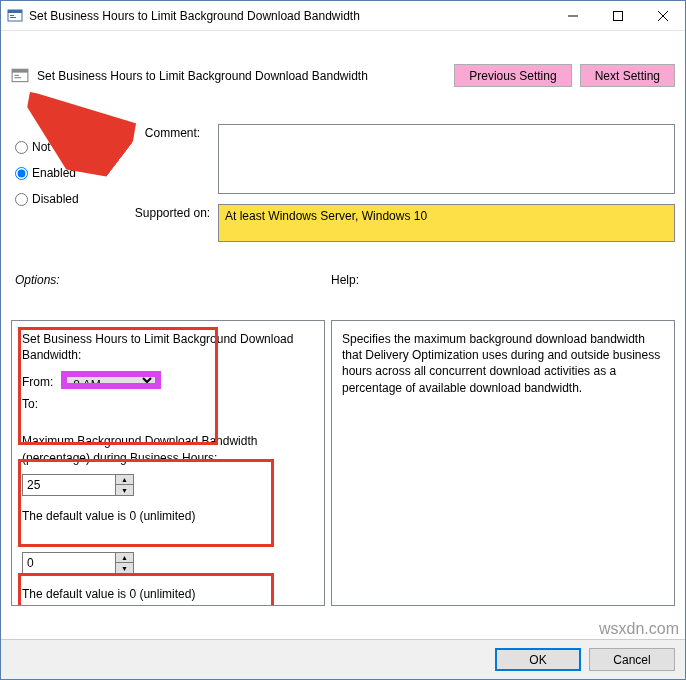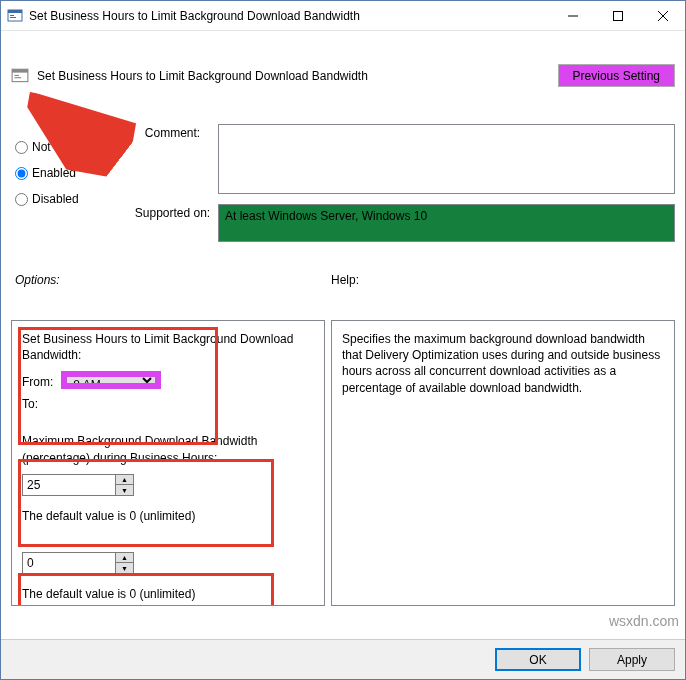--- a/index.html
+++ b/index.html
@@ -5,29 +5,29 @@
 * { box-sizing: border-box; font-family: "Segoe UI", Tahoma, sans-serif; font-size: 12px; }
 body { margin: 0; background: #fff; color: #000; }
 .window { width: 686px; height: 680px; border: 1px solid #5a7ca8; display: flex; flex-direction: column; position: relative; gap: 25px; }
 .titlebar { height: 30px; background: #fff; display: flex; align-items: center; border-bottom: 1px solid #e5e5e5; }
 .titlebar .icon { width: 16px; height: 16px; margin: 0 6px; }
 .titlebar .title { flex: 1; }
 .titlebar .winbtn { width: 45px; height: 29px; display: flex; align-items: center; justify-content: center; }
 .header { display: flex; align-items: center; padding: 8px 10px; gap: 8px; }
 .header .icon { width: 18px; height: 18px; }
 .header .title { flex: 1; }
-.header button { height: 23px; padding: 0 14px; background: #d946ef; border: 1px solid #adadad; }
+.header button { height: 23px; padding: 0 14px; background: #f9a8d4; border: 1px solid #adadad; }
 .state-area { display: flex; padding: 4px 10px 2px 14px; gap: 8px; }
 .radios { width: 110px; padding-top: 4px; }
 .radios label { display: flex; align-items: center; gap: 4px; margin-bottom: 10px; margin-top: 12px; }
 .radios input[type=radio] { margin: 0; width: 13px; height: 13px; }
 .fields { flex: 1; display: grid; grid-template-columns: 85px 1fr; row-gap: 10px; align-items: start; }
 .fields .lbl { text-align: center; padding-right: 6px; padding-top: 2px; }
 .fields .ta { height: 70px; border: 1px solid #828790; background: #fff; resize: none; padding: 2px 4px; width: 100%; font-family: inherit; overflow-y: scroll; }
-.fields .sup { height: 38px; border: 1px solid #828790; background: #15803d; padding: 4px 6px; width: 100%; overflow-y: scroll; }
+.fields .sup { height: 38px; border: 1px solid #828790; background: #fde047; padding: 4px 6px; width: 100%; overflow-y: scroll; }
 .labels-row { display: flex; padding: 4px 10px 2px 14px; }
 .labels-row .l { width: 316px; font-style: italic; }
 .panels { flex: 1; display: flex; padding: 6px 10px 8px 10px; gap: 6px; min-height: 0; }
 .panel { border: 1px solid #828790; background: #fff; padding: 10px; overflow: hidden; position: relative; }
 .panel.left { width: 314px; }
 .panel.right { flex: 1; }
 .panel p { margin: 0 0 8px 0; line-height: 1.35; }
 .row { display: flex; align-items: flex-end; gap: 8px; margin-bottom: 8px; }
 select { height: 18px; border: 6px solid #d946ef; background: #e1e1e1; padding: 0 2px; }
 select.time { width: 100px; }
@@ -37,21 +37,21 @@
 .spin .btns div { flex: 1; background: #e1e1e1; display: flex; align-items: center; justify-content: center; font-size: 7px; line-height: 1; }
 .spin .btns div:first-child { border-bottom: 1px solid #7a7a7a; }
 .hl { border: 3px solid #e4392a; position: absolute; pointer-events: none; }
 .hl1 { left: 6px; top: 6px; width: 200px; height: 118px; }
 .hl2 { left: 6px; top: 138px; width: 256px; height: 88px; }
 .hl3 { left: 6px; top: 252px; width: 256px; height: 88px; }
 .footer { height: 40px; display: flex; align-items: center; justify-content: flex-end; gap: 8px; padding: 0 10px; border-top: 1px solid #ccc; background: #f0f0f0; }
 .footer button { width: 86px; height: 23px; background: #e1e1e1; border: 1px solid #adadad; }
 .footer button.default { border: 1px solid #0078d7; outline: 1px solid #0078d7; outline-offset: -2px; }
 .arrow { position: absolute; left: 22px; top: 100px; transform: rotate(10deg); pointer-events: none; }
-.watermark { position: absolute; right: 6px; bottom: 50px; font-size: 14px; color: #999; }
+.watermark { position: absolute; right: 6px; bottom: 41px; font-size: 16px; color: #999; }
 ::-webkit-scrollbar { width: 17px; }
 ::-webkit-scrollbar-track { background: #f0f0f0; }
 ::-webkit-scrollbar-thumb { background: #cdcdcd; }
 ::-webkit-scrollbar-button { background: #f0f0f0; height: 17px; }
 </style>
 </head>
 <body>
 
 <div class="window">
 
@@ -83,20 +83,21 @@
 
   <div class="header">
     <svg class="icon" viewBox="0 0 16 16">
         <rect x="1" y="2" width="14" height="11" fill="#fff" stroke="#888"></rect>
         <rect x="1" y="2" width="14" height="3" fill="#888"></rect>
         <rect x="3" y="7" width="4" height="1" fill="#888"></rect>
         <rect x="3" y="9" width="6" height="1" fill="#888"></rect>
       </svg>
     <span class="title">Set Business Hours to Limit Background Download Bandwidth</span>
     <button>Previous Setting</button>
+    <button>Next Setting</button>
   </div>
 
   <div class="state-area">
     <div class="radios">
       <label>
           <input type="radio" name="s" style="">
           <span>Not Configured</span>
         </label>
       <label>
           <input type="radio" name="s" checked="" style="">
@@ -154,21 +155,21 @@
       <div class="hl hl2"></div>
       <div class="hl hl3"></div>
     </div>
     <div class="panel right">
       <p>Specifies the maximum background download bandwidth that Delivery Optimization uses during and outside business hours across all concurrent download activities as a percentage of available download bandwidth.</p>
     </div>
   </div>
 
   <div class="footer">
     <button class="default">OK</button>
-    <button>Apply</button>
+    <button>Cancel</button>
   </div>
 
   <svg class="arrow" width="110" height="70">
     <defs>
         <marker id="ah" markerWidth="8" markerHeight="8" refX="6" refY="3" orient="auto">
           <polygon points="0,0 8,3 0,6" fill="#e4392a"></polygon>
         </marker>
       </defs>
     <line x1="95" y1="55" x2="12" y2="12" stroke="#e4392a" stroke-width="16" marker-end="url(#ah)"></line>
   </svg>

